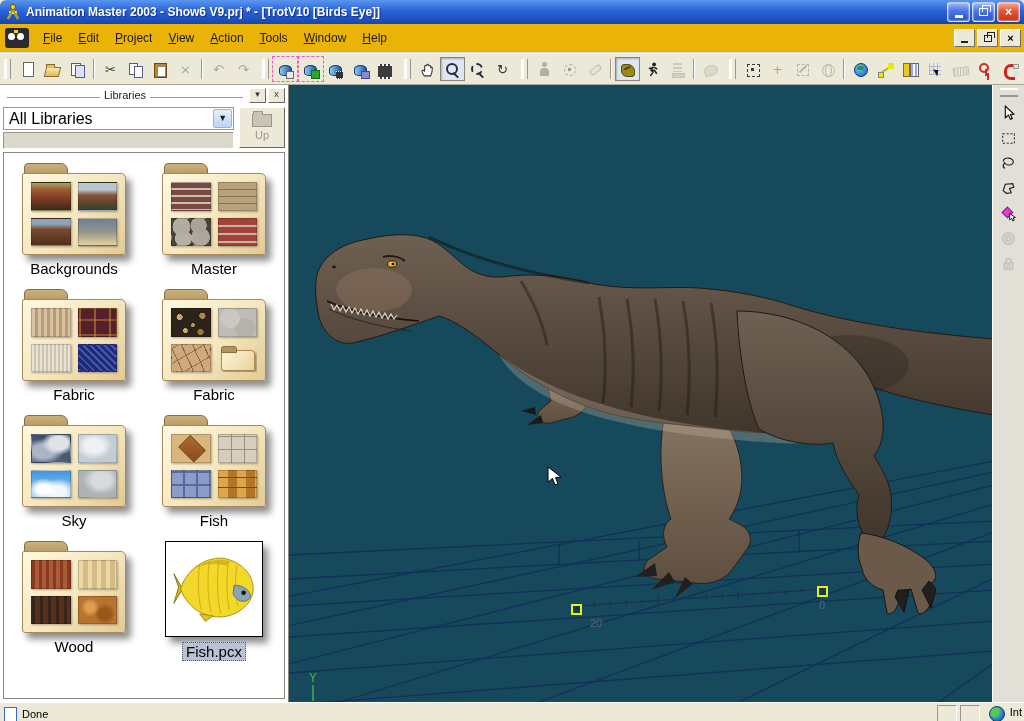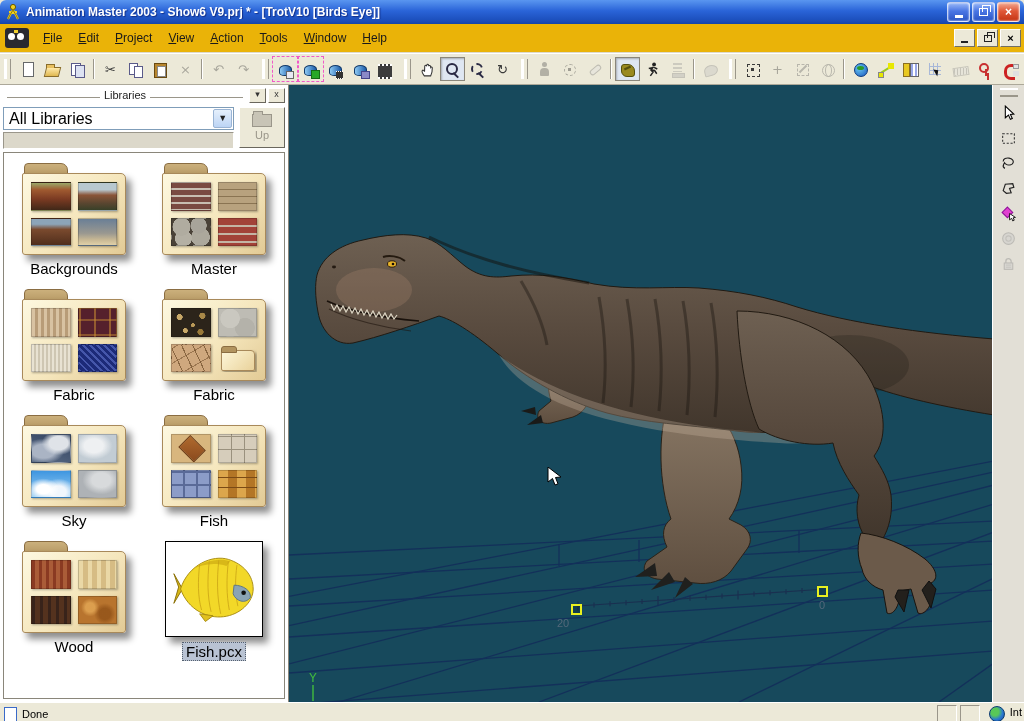--- a/index.html
+++ b/index.html
@@ -567,21 +567,21 @@
       <ellipse cx="103" cy="179" rx="4.5" ry="3.2" fill="#e8b428" stroke="#2a1c10"></ellipse>
       <circle cx="104" cy="179" r="1.3" fill="#140c06"></circle>
       <path d="M94 172 C100 170 110 171 116 176" stroke="#241a10" stroke-width="2" fill="none"></path>
       <ellipse cx="45" cy="182" rx="2" ry="1.4" fill="#241a12"></ellipse>
     </svg>
 
     <svg width="16" height="20" style="left:258px;top:382px" viewBox="0 0 16 20">
       <path d="M1 0 L1 15 L5.5 11.5 L8 18 L11 16.8 L8.5 10.5 L14 10 Z" fill="#fff" stroke="#000" stroke-width="1"></path>
     </svg>
   <div class="marker" style="left: 282px; top: 519px;"></div>
-      <div class="mlabel" style="left: 268px; top: 532px;">20</div>
+      <div class="mlabel" style="left: 301px; top: 532px;">20</div>
       <div class="marker" style="left: 528px; top: 501px;"></div>
       <div class="mlabel" style="left: 530px; top: 514px;">0</div>
     </div>
 
   <div class="sidebar">
     <div class="side-grip"></div>
   <span class="sbtn">
         <svg width="17" height="17" viewBox="0 0 16 16">
           <path d="M5 1 L5 12 L8 9.5 L9.8 13.5 L11.6 12.7 L9.8 8.8 L13 8.5 Z" fill="#fff" stroke="#000"></path>
         </svg>

